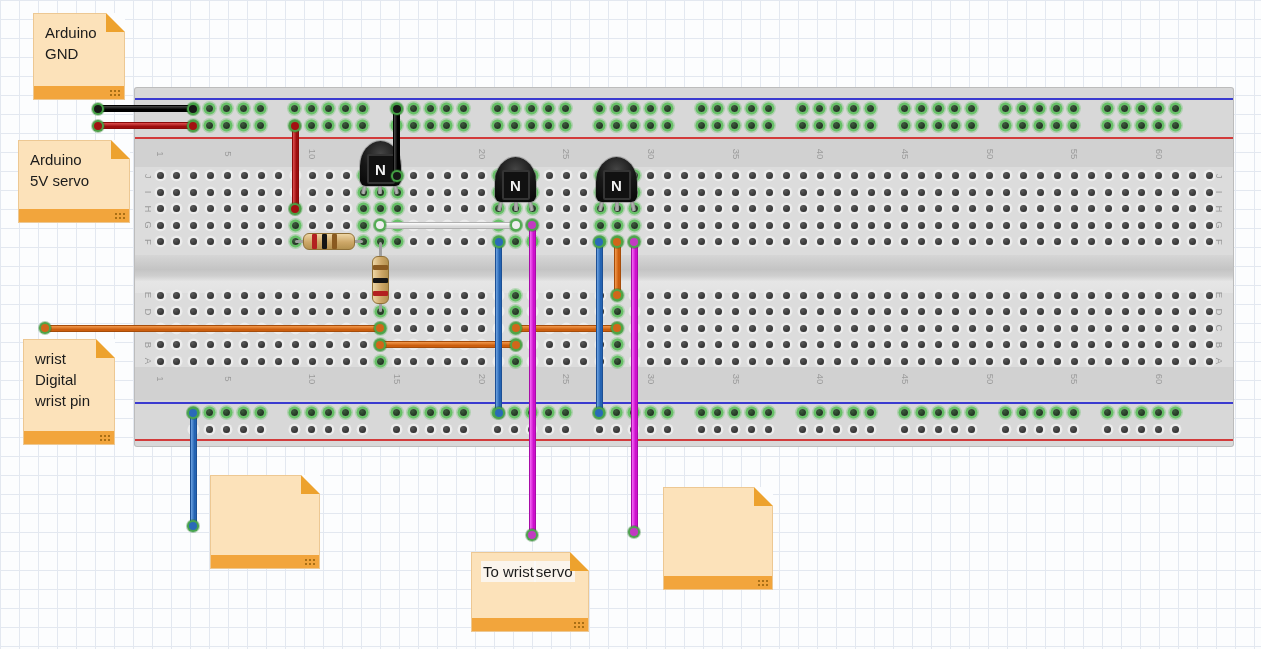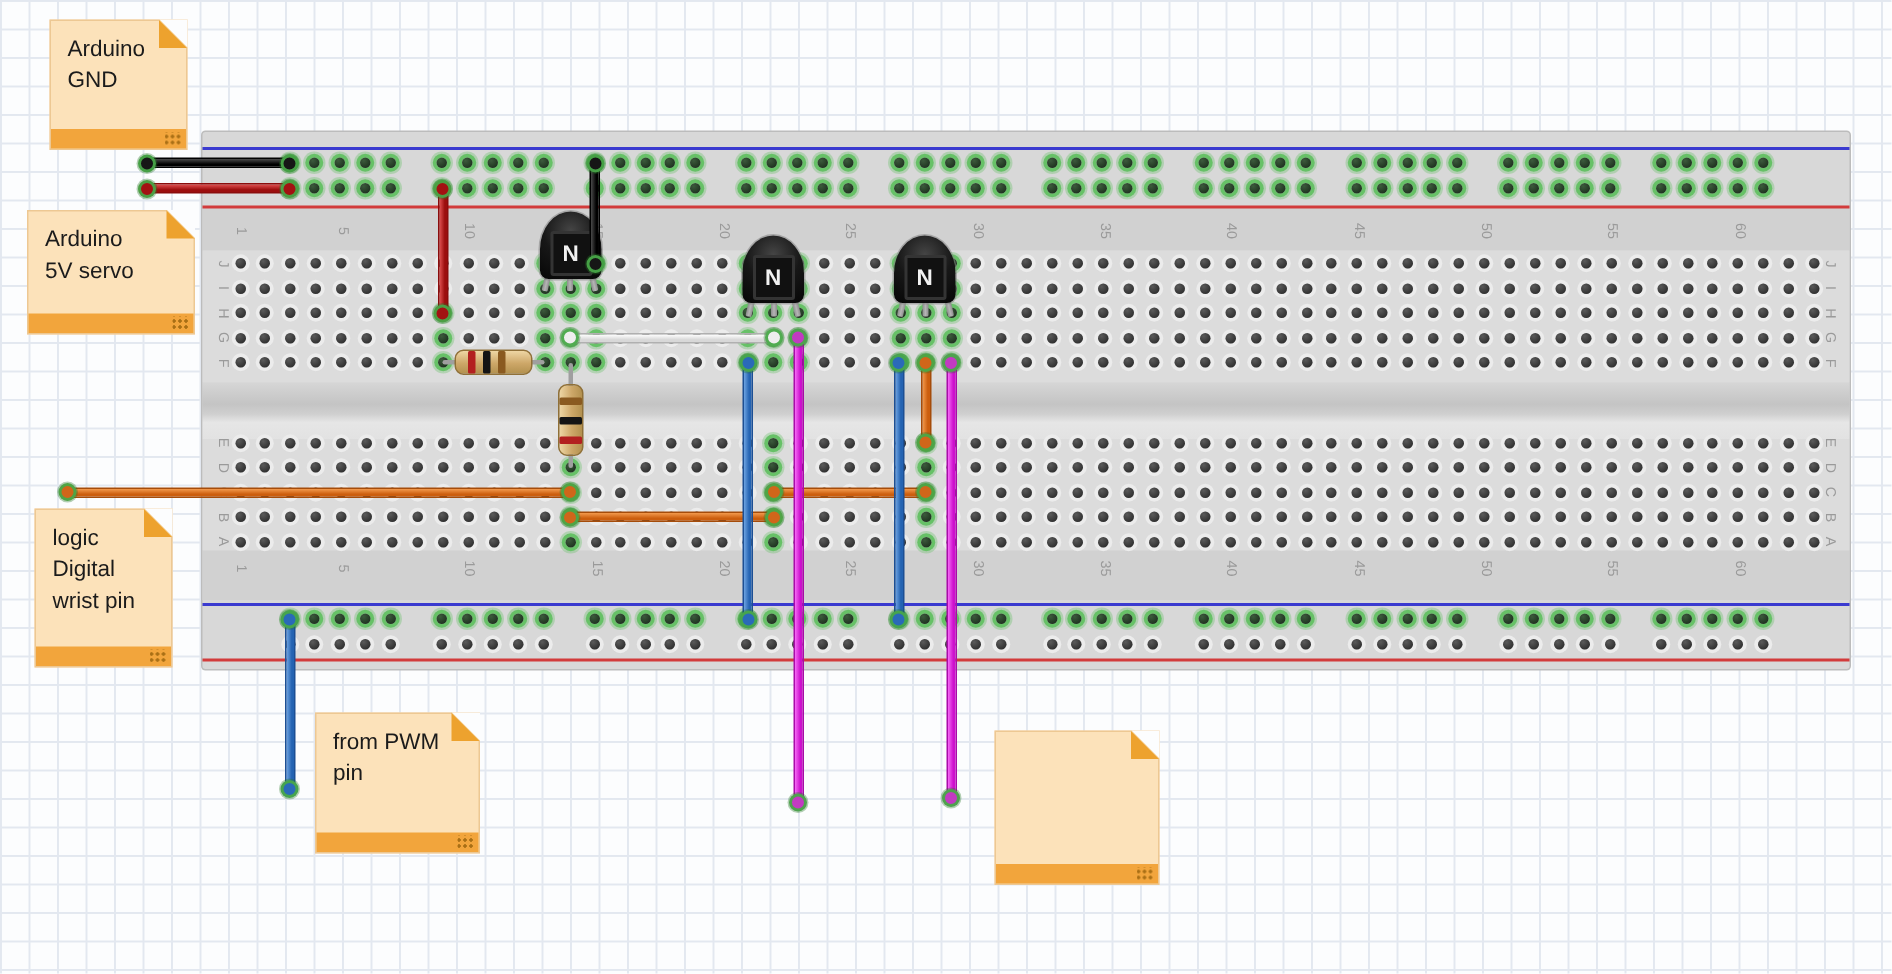--- a/index.html
+++ b/index.html
@@ -1033,33 +1033,35 @@
       <div class="note-text">
         <span>Arduino</span>
         <span>5V servo</span>
       </div>
       <div class="note-bar"></div>
       <div class="note-fold"></div>
       <div class="note-grip"></div>
     </div>
     <div class="note abs" style="left: 23px; top: 339px; width: 92px; height: 106px;">
       <div class="note-text">
-        <span>logic</span>
+        <span>wrist</span>
         <span>Digital</span>
         <span>wrist pin</span>
       </div>
       <div class="note-bar"></div>
       <div class="note-fold"></div>
       <div class="note-grip"></div>
     </div>
     <div class="note abs" style="left: 210px; top: 475px; width: 110px; height: 94px;">
-      <div class="note-text">
-        <span>from PWM</span>
-        <span>pin</span>
-      </div>
+      <div class="note-bar"></div>
+      <div class="note-fold"></div>
+      <div class="note-grip"></div>
+    </div>
+    <div class="note hl abs" style="left: 471px; top: 552px; width: 118px; height: 80px;">
+      <div class="note-text"><span>To wrist</span><span>servo</span></div>
       <div class="note-bar"></div>
       <div class="note-fold"></div>
       <div class="note-grip"></div>
     </div>
     <div class="note abs" style="left: 663px; top: 487px; width: 110px; height: 103px;">
       <div class="note-bar"></div>
       <div class="note-fold"></div>
       <div class="note-grip"></div>
     </div>
   </div>

